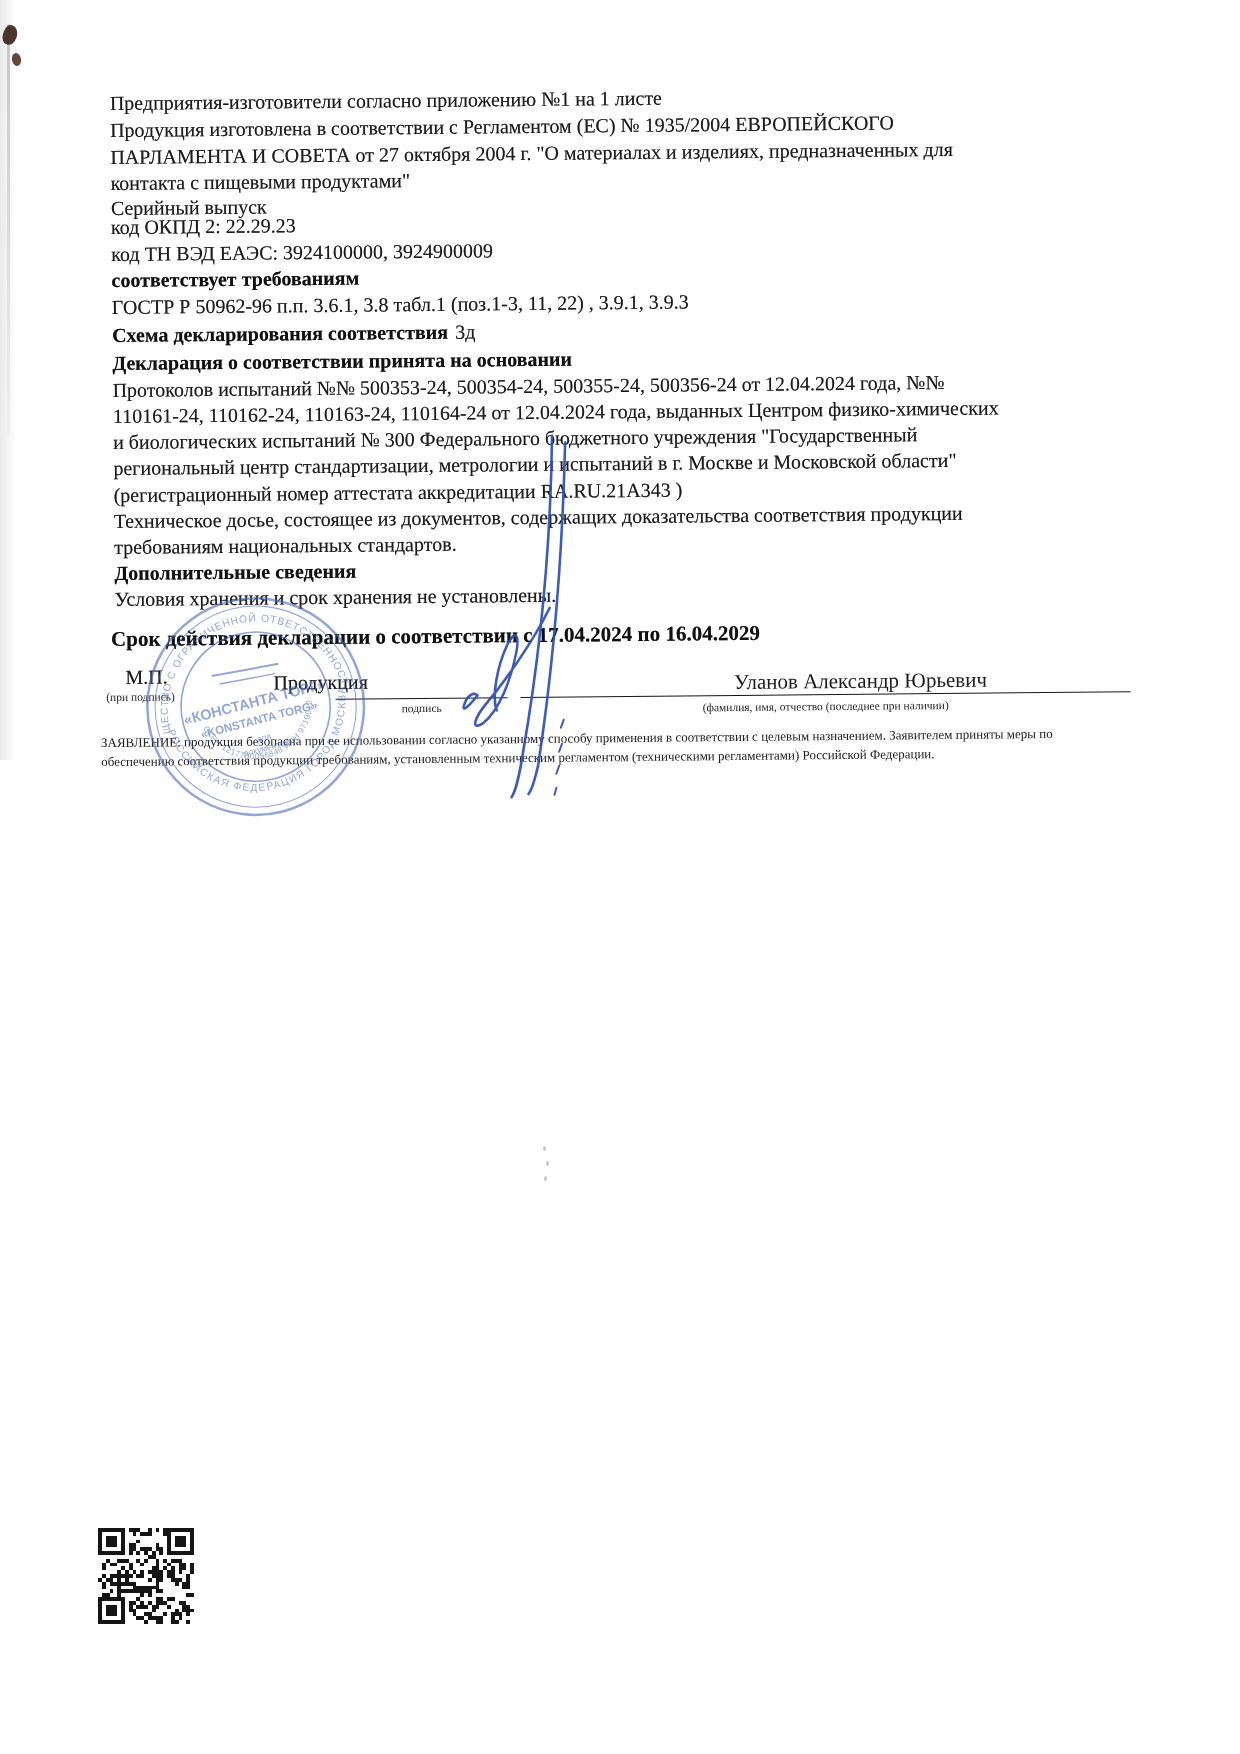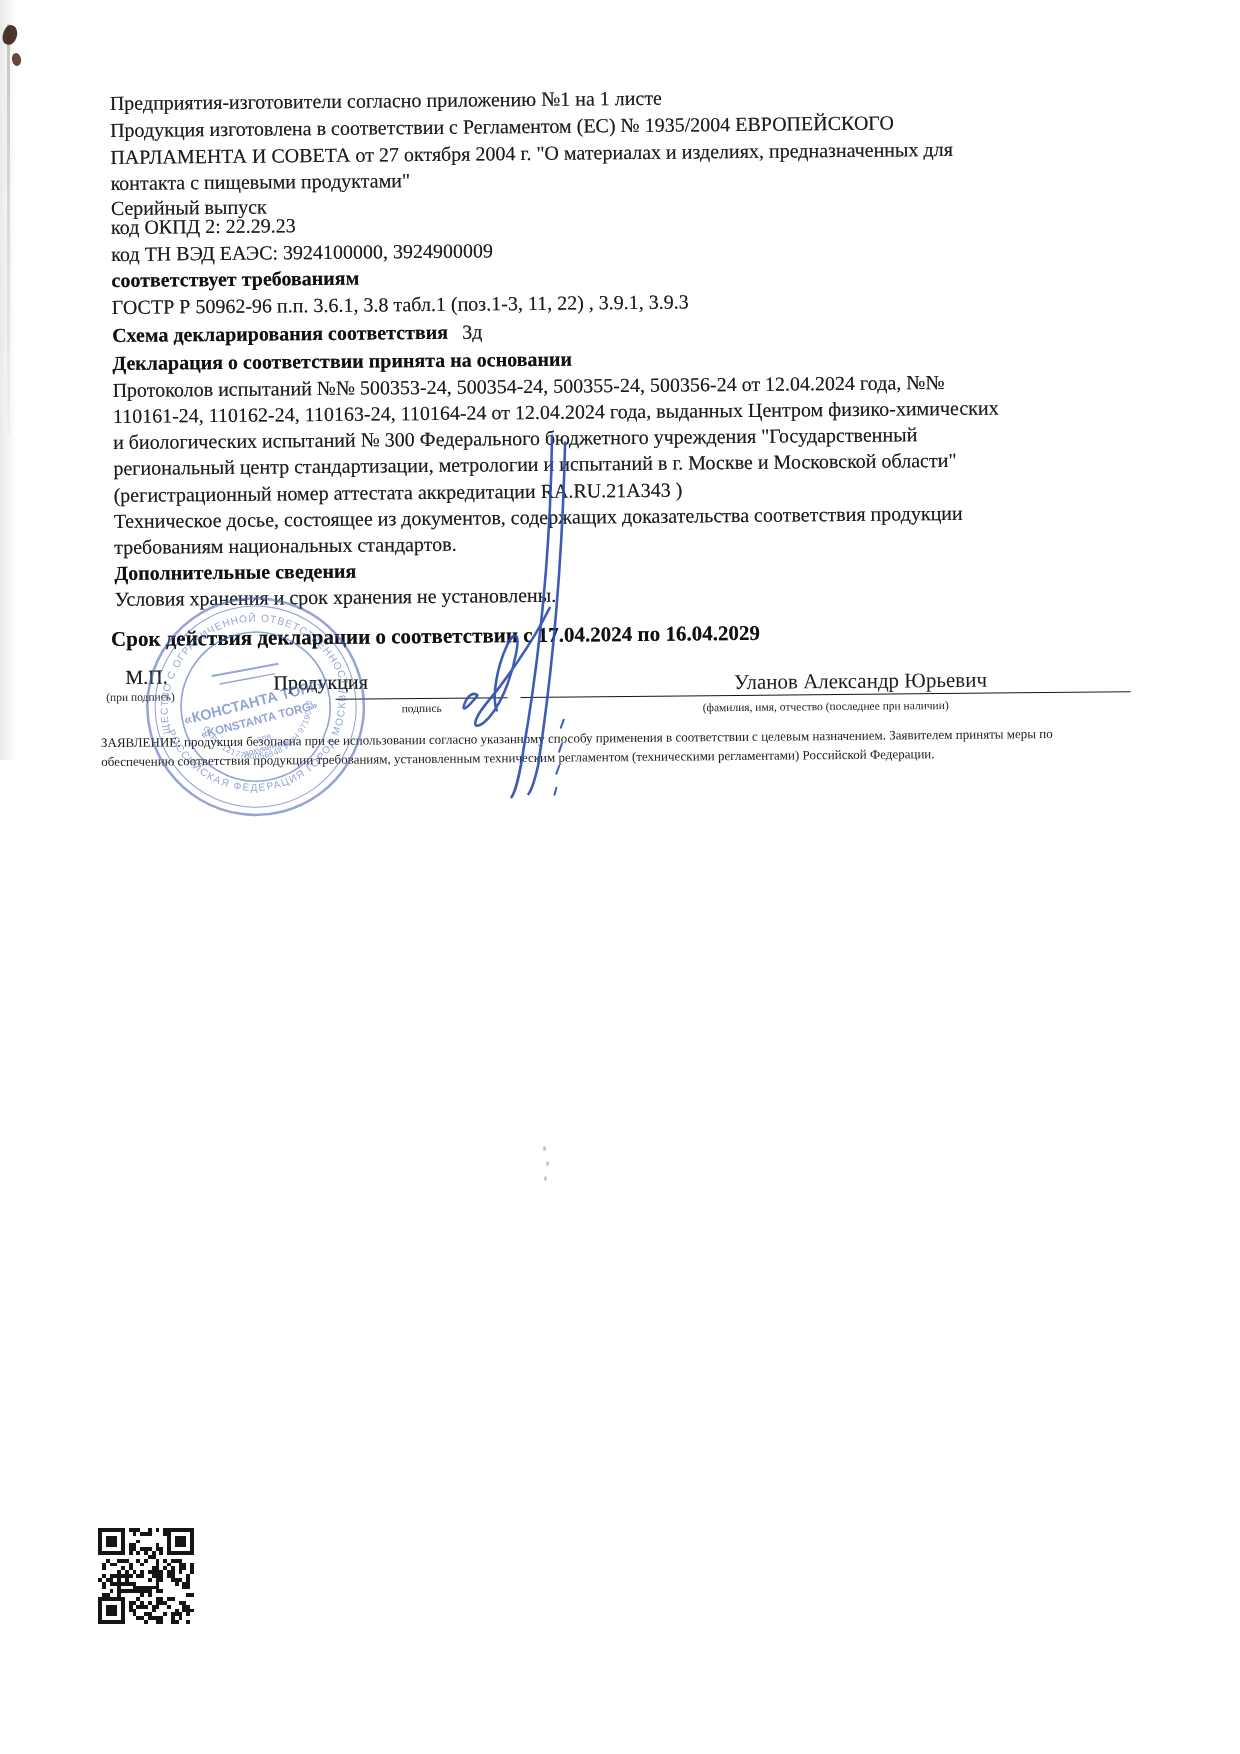--- a/index.html
+++ b/index.html
@@ -7,21 +7,21 @@
   body{
     width:1240px;height:1754px;position:relative;background:#ffffff;overflow:hidden;
     font-family:"Liberation Serif","DejaVu Serif",serif;color:#1b1b1b;
   }
   .scan{position:absolute;left:0;top:0;width:1240px;height:1754px;
     transform:rotate(-0.55deg);transform-origin:110px 120px;}
   .ln{position:absolute;left:110px;white-space:nowrap;font-size:20px;line-height:22px;
     color:#1c1c1c;text-shadow:0 0 .4px rgba(20,20,20,.55);}
   .b{font-weight:bold;color:#101010;}
   .big{font-size:21px;}
-  .sp{margin-left:14px;}
+  .sp{margin-left:7px;}
   .rule{position:absolute;height:0;border-top:1.6px solid #151515;}
   .cap{position:absolute;text-align:center;font-size:11.5px;color:#1f1f1f;}
   .name{position:absolute;left:705px;top:676px;width:300px;text-align:center;
     font-size:21px;white-space:nowrap;}
   .statement{position:absolute;left:95px;top:733px;width:985px;font-size:13px;
     line-height:1.48;color:#202020;}
   .stamp{position:absolute;left:134px;top:592px;width:232px;height:232px;opacity:.58;}
   .sig-svg{position:absolute;left:0;top:0;width:1240px;height:1754px;pointer-events:none;}
   .qr{position:absolute;left:98px;top:1528px;width:96px;height:96px;}
   .edge-line{position:absolute;left:7px;top:24px;width:3px;height:412px;

